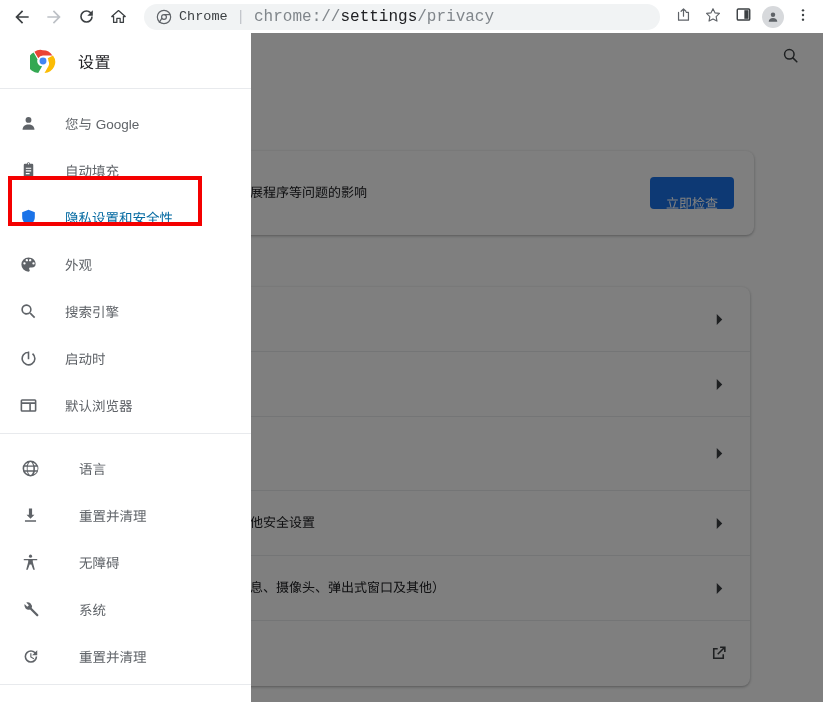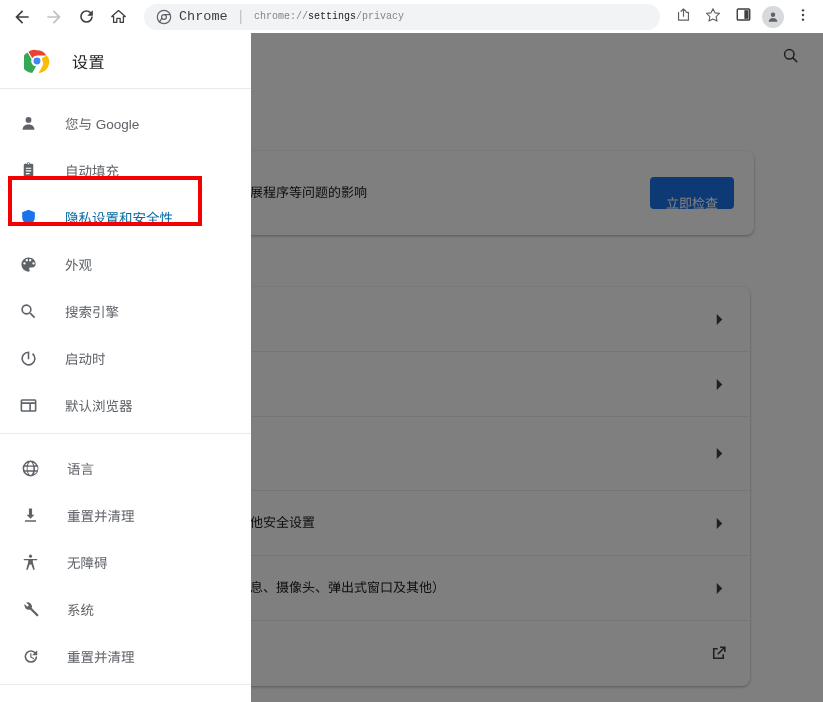--- a/index.html
+++ b/index.html
@@ -59,21 +59,21 @@
     white-space: nowrap;
   }
   .omni-sep {
     color: #bdc1c6;
     margin: 0 9px 0 9px;
     font-size: 14px;
     flex: 0 0 auto;
     line-height: 1;
   }
   .omni-url {
-    font-size: 10px;
+    font-size: 16px;
     white-space: nowrap;
     overflow: hidden;
     min-width: 0;
   }
   .omni-url .dim { color: #80868b; }
   .omni-url .strong { color: #202124; }
 
   .tb-icons { display: flex; align-items: center; flex: 0 0 auto; padding-right: 5px; }
   .tb-icon {
     width: 30px; height: 30px;
@@ -217,21 +217,21 @@
     width: 251px;
     height: 669px;
     background: #ffffff;
     z-index: 40;
     overflow: hidden;
   }
   .sb-header {
     display: flex;
     align-items: center;
     height: 56px;
-    padding-left: 24px;
+    padding-left: 30px;
     border-bottom: 1px solid #e8eaed;
   }
   .sb-logo { flex: 0 0 auto; width: 26px; height: 26px; }
   .sb-title {
     margin-left: 22px;
     font-size: 16px;
     color: #202124;
     letter-spacing: 0.5px;
   }
 
@@ -260,21 +260,21 @@
   .sb-divider {
     height: 1px;
     background: #e8eaed;
     margin: 8px 0 0 0;
   }
 
   
   #grp1 { padding-top: 14px; }
   #grp1 .sb-item { margin-bottom: 7px; padding-left: 18px; }
   #grp2 { padding-top: 14px; }
-  #grp2 .sb-item { margin-bottom: 7px; }
+  #grp2 .sb-item { margin-bottom: 7px; gap: 12px; }
   #grp3 { padding-top: 14px; }
   #grp3 .sb-item { margin-bottom: 7px; }
 
   
   .annot-box {
     position: absolute;
     left: 8px;
     top: 143px;
     width: 194px;
     height: 50px;

